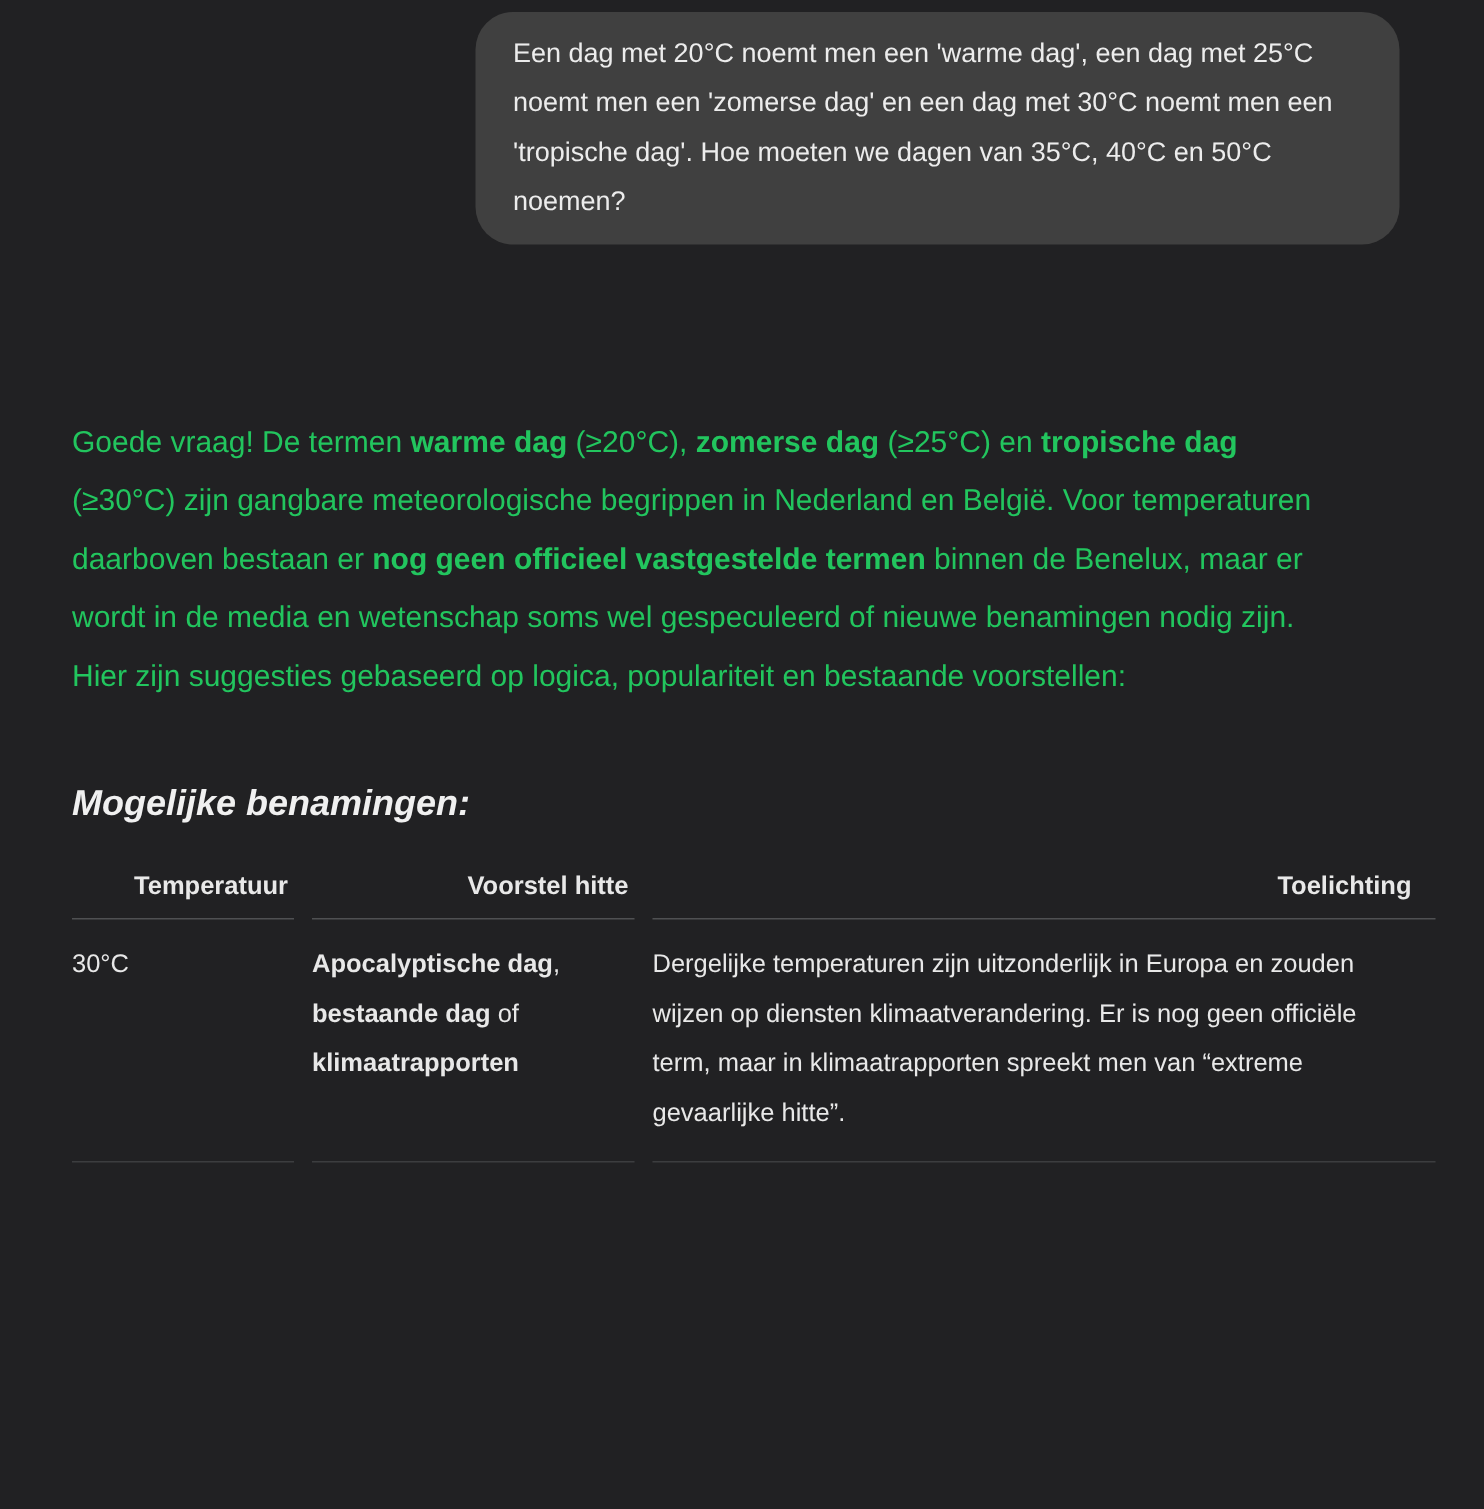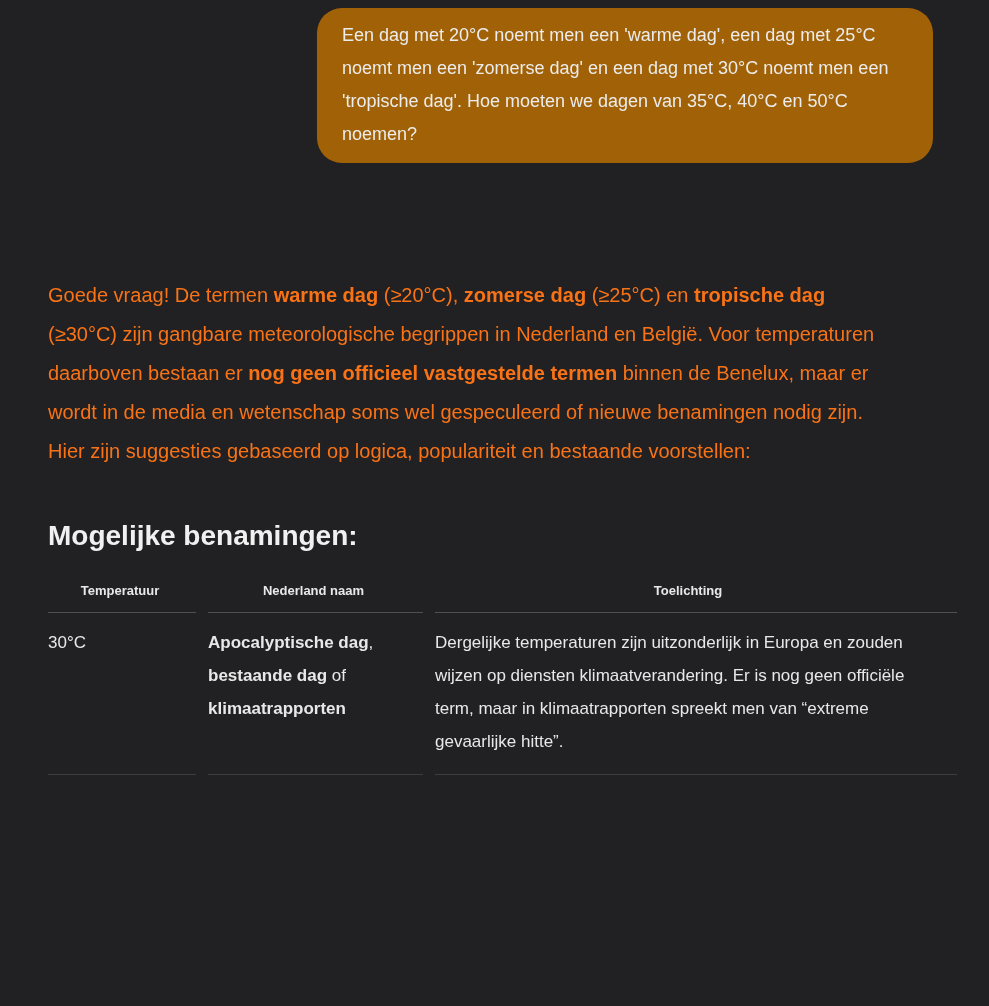--- a/index.html
+++ b/index.html
@@ -9,60 +9,61 @@
     overflow: hidden;
     font-family: "Liberation Sans", "DejaVu Sans", sans-serif;
     color: #e8e8e8;
   }
   .user-row {
     display: flex;
     justify-content: flex-end;
     padding: 8px 56px 0 0;
   }
   .user-bubble {
-    background: #a16207;
+    background: #404040;
     border-radius: 25px;
     padding: 11px 25px 12px 25px;
     max-width: 616px;
   }
   .user-bubble p {
     font-size: 18px;
     line-height: 33px;
     color: #ececec;
   }
   .response {
     margin: 113px 0 0 48px;
     width: 909px;
   }
   .para {
     font-size: 20px;
     line-height: 39px;
     width: 848px;
-    color: #f97316;
+    color: #22c55e;
   }
   .b { font-weight: bold; }
   .section-heading {
     margin-top: 51px;
-    font-size: 28px;
+    font-size: 24px;
     line-height: 28px;
     font-weight: bold;
     color: #f0f0f0;
+    font-style: italic;
   }
   table {
     margin-top: 30px;
     width: 909px;
     border-collapse: separate;
     border-spacing: 0;
   }
   col.c1 { width: 160px; }
   col.c2 { width: 227px; }
   col.c3 { width: 522px; }
   th {
-    text-align: center;
-    font-size: 13px;
+    text-align: right;
+    font-size: 17px;
     line-height: 21px;
     font-weight: bold;
     padding: 0 16px 12px 0;
     background-image: linear-gradient(#4f5052, #4f5052);
     background-size: calc(100% - 12px) 1px;
     background-position: left bottom;
     background-repeat: no-repeat;
   }
   th:last-child { background-size: 100% 1px; }
   td {
@@ -96,21 +97,21 @@
 
     <table>
       <colgroup>
           <col class="c1">
           <col class="c2">
           <col class="c3">
         </colgroup>
       <thead>
         <tr>
           <th>Temperatuur</th>
-          <th>Nederland naam</th>
+          <th>Voorstel hitte</th>
           <th>Toelichting</th>
         </tr>
       </thead>
       <tbody>
         <tr>
           <td>30°C</td>
           <td><span class="b">Apocalyptische dag</span><span>, </span><span class="b">bestaande dag</span><span> of </span><span class="b">klimaatrapporten</span></td>
           <td>Dergelijke temperaturen zijn uitzonderlijk in Europa en zouden wijzen op diensten klimaatverandering. Er is nog geen officiële term, maar in klimaatrapporten spreekt men van “extreme gevaarlijke hitte”.</td>
         </tr>
       </tbody>

